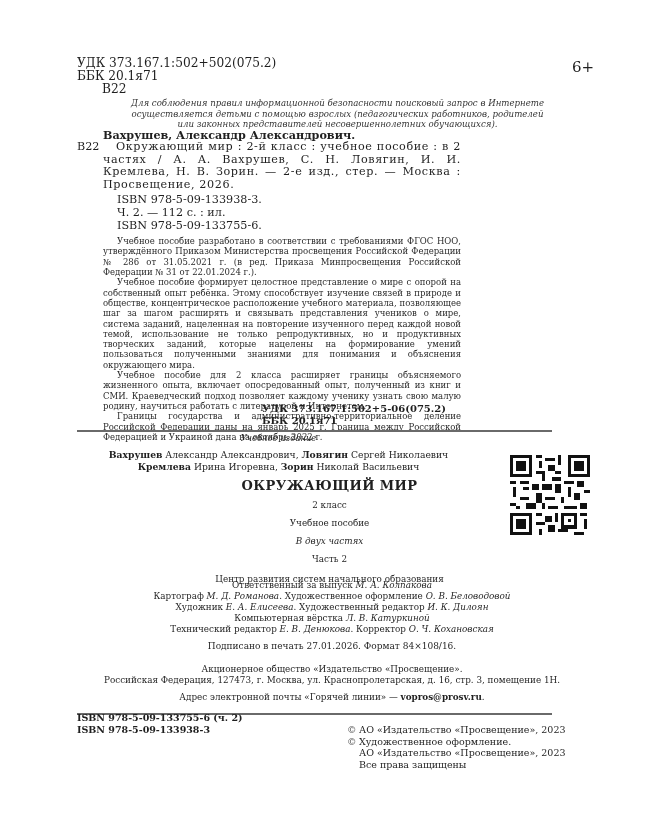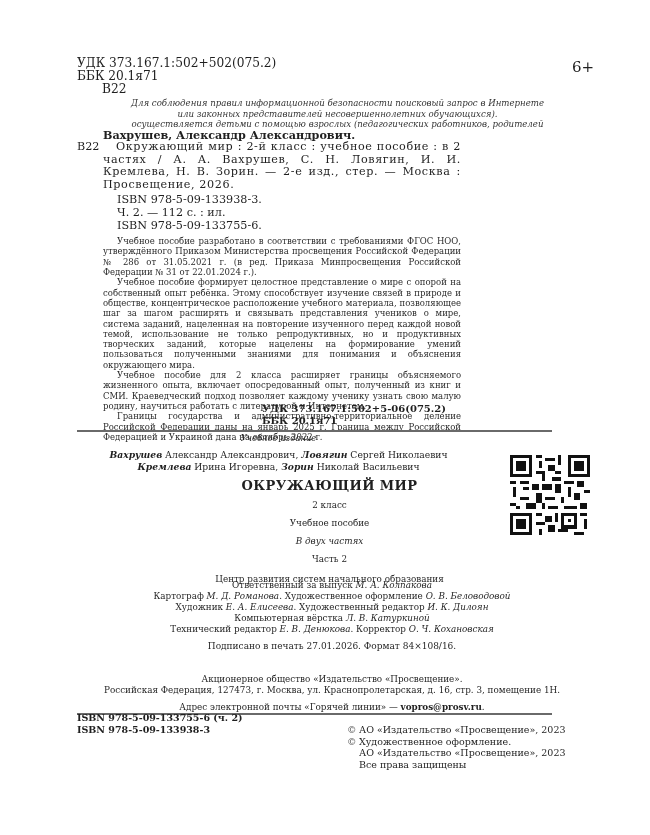--- a/index.html
+++ b/index.html
@@ -24,50 +24,50 @@
     .cat-text { flex: 1; text-align: justify; letter-spacing: 0.6px; }
     .cat-text .first { text-indent: 13px; }
     .isbn-block { padding-left: 40px; font-size: 11.2px; line-height: 12.6px; margin-top: 3px; }
     .abstract { padding-left: 26px; margin-top: 4px; font-size: 8.5px; line-height: 10.3px; text-align: justify; color: #2a2a2a; }
     .abstract p { margin: 0; text-indent: 14px; }
     .udk-bottom { left: 262px; top: 403px; font-size: 10px; line-height: 11.5px; font-weight: bold; }
     .rule { left: 77px; width: 475px; height: 1.5px; background: #6a6a6a; }
     .imprint { left: 77px; top: 433px; width: 475px; text-align: center; margin-left: 24px; }
     .imprint .type { font-style: italic; font-size: 8.4px; line-height: 11px; margin-left: -120px; }
     .authors { margin-top: 5px; font-size: 9.2px; line-height: 11.5px; margin-left: -120px; }
-    .authors b { font-weight: bold; font-style: italic; }
+    .authors b { font-weight: bold; }
     .book-title { margin-top: 7px; font-weight: bold; font-size: 13px; letter-spacing: 0.4px; }
     .small { font-size: 8.8px; line-height: 11px; margin-top: 7px; }
     .it { font-style: italic; }
     .credits { margin-top: 7px; font-size: 8.8px; line-height: 11px; }
     .credits i { font-style: italic; }
     .sign { margin-top: 6px; font-size: 9px; line-height: 11px; }
-    .publisher { margin-top: 22px; font-size: 8.8px; line-height: 11px; }
+    .publisher { margin-top: 12px; font-size: 8.8px; line-height: 11px; }
     .email { margin-top: 6px; font-size: 8.8px; line-height: 11px; }
     .email b { font-weight: bold; }
     .qr { left: 510px; top: 455px; width: 80px; height: 80px; }
     .foot-isbn { left: 77px; top: 712px; font-size: 9.5px; line-height: 11.5px; font-weight: bold; }
     .foot-copy { left: 347px; top: 724px; font-size: 9.5px; line-height: 11.5px; }
     .foot-copy .row { display: flex; }
     .foot-copy .sym { width: 12px; flex: none; color: #555; }
   </style>
 </head>
 <body>
 
 <div class="abs udk-top">
   <div>УДК 373.167.1:502+502(075.2)</div>
   <div>ББК 20.1я71</div>
   <div class="indent">В22</div>
 </div>
 <div class="abs age">6+</div>
 
 <div class="abs notice">
   <div>Для соблюдения правил информационной безопасности поисковый запрос в Интернете</div>
+  <div>осуществляется детьми с помощью взрослых (педагогических работников, родителей</div>
   <div>или законных представителей несовершеннолетних обучающихся).</div>
-  <div>осуществляется детьми с помощью взрослых (педагогических работников, родителей</div>
 </div>
 
 <div class="abs catalog">
   <div class="cat-author">Вахрушев, Александр Александрович.</div>
   <div class="cat-entry">
     <div class="cat-code">В22</div>
     <div class="cat-text">
       <div class="first">Окружающий мир : 2-й класс : учебное пособие : в 2 частях / А. А. Вахрушев, С. Н. Ловягин, И. И. Кремлева, Н. В. Зорин. — 2-е изд., стер. — Москва : Просвещение, 2026.</div>
     </div>
   </div>

